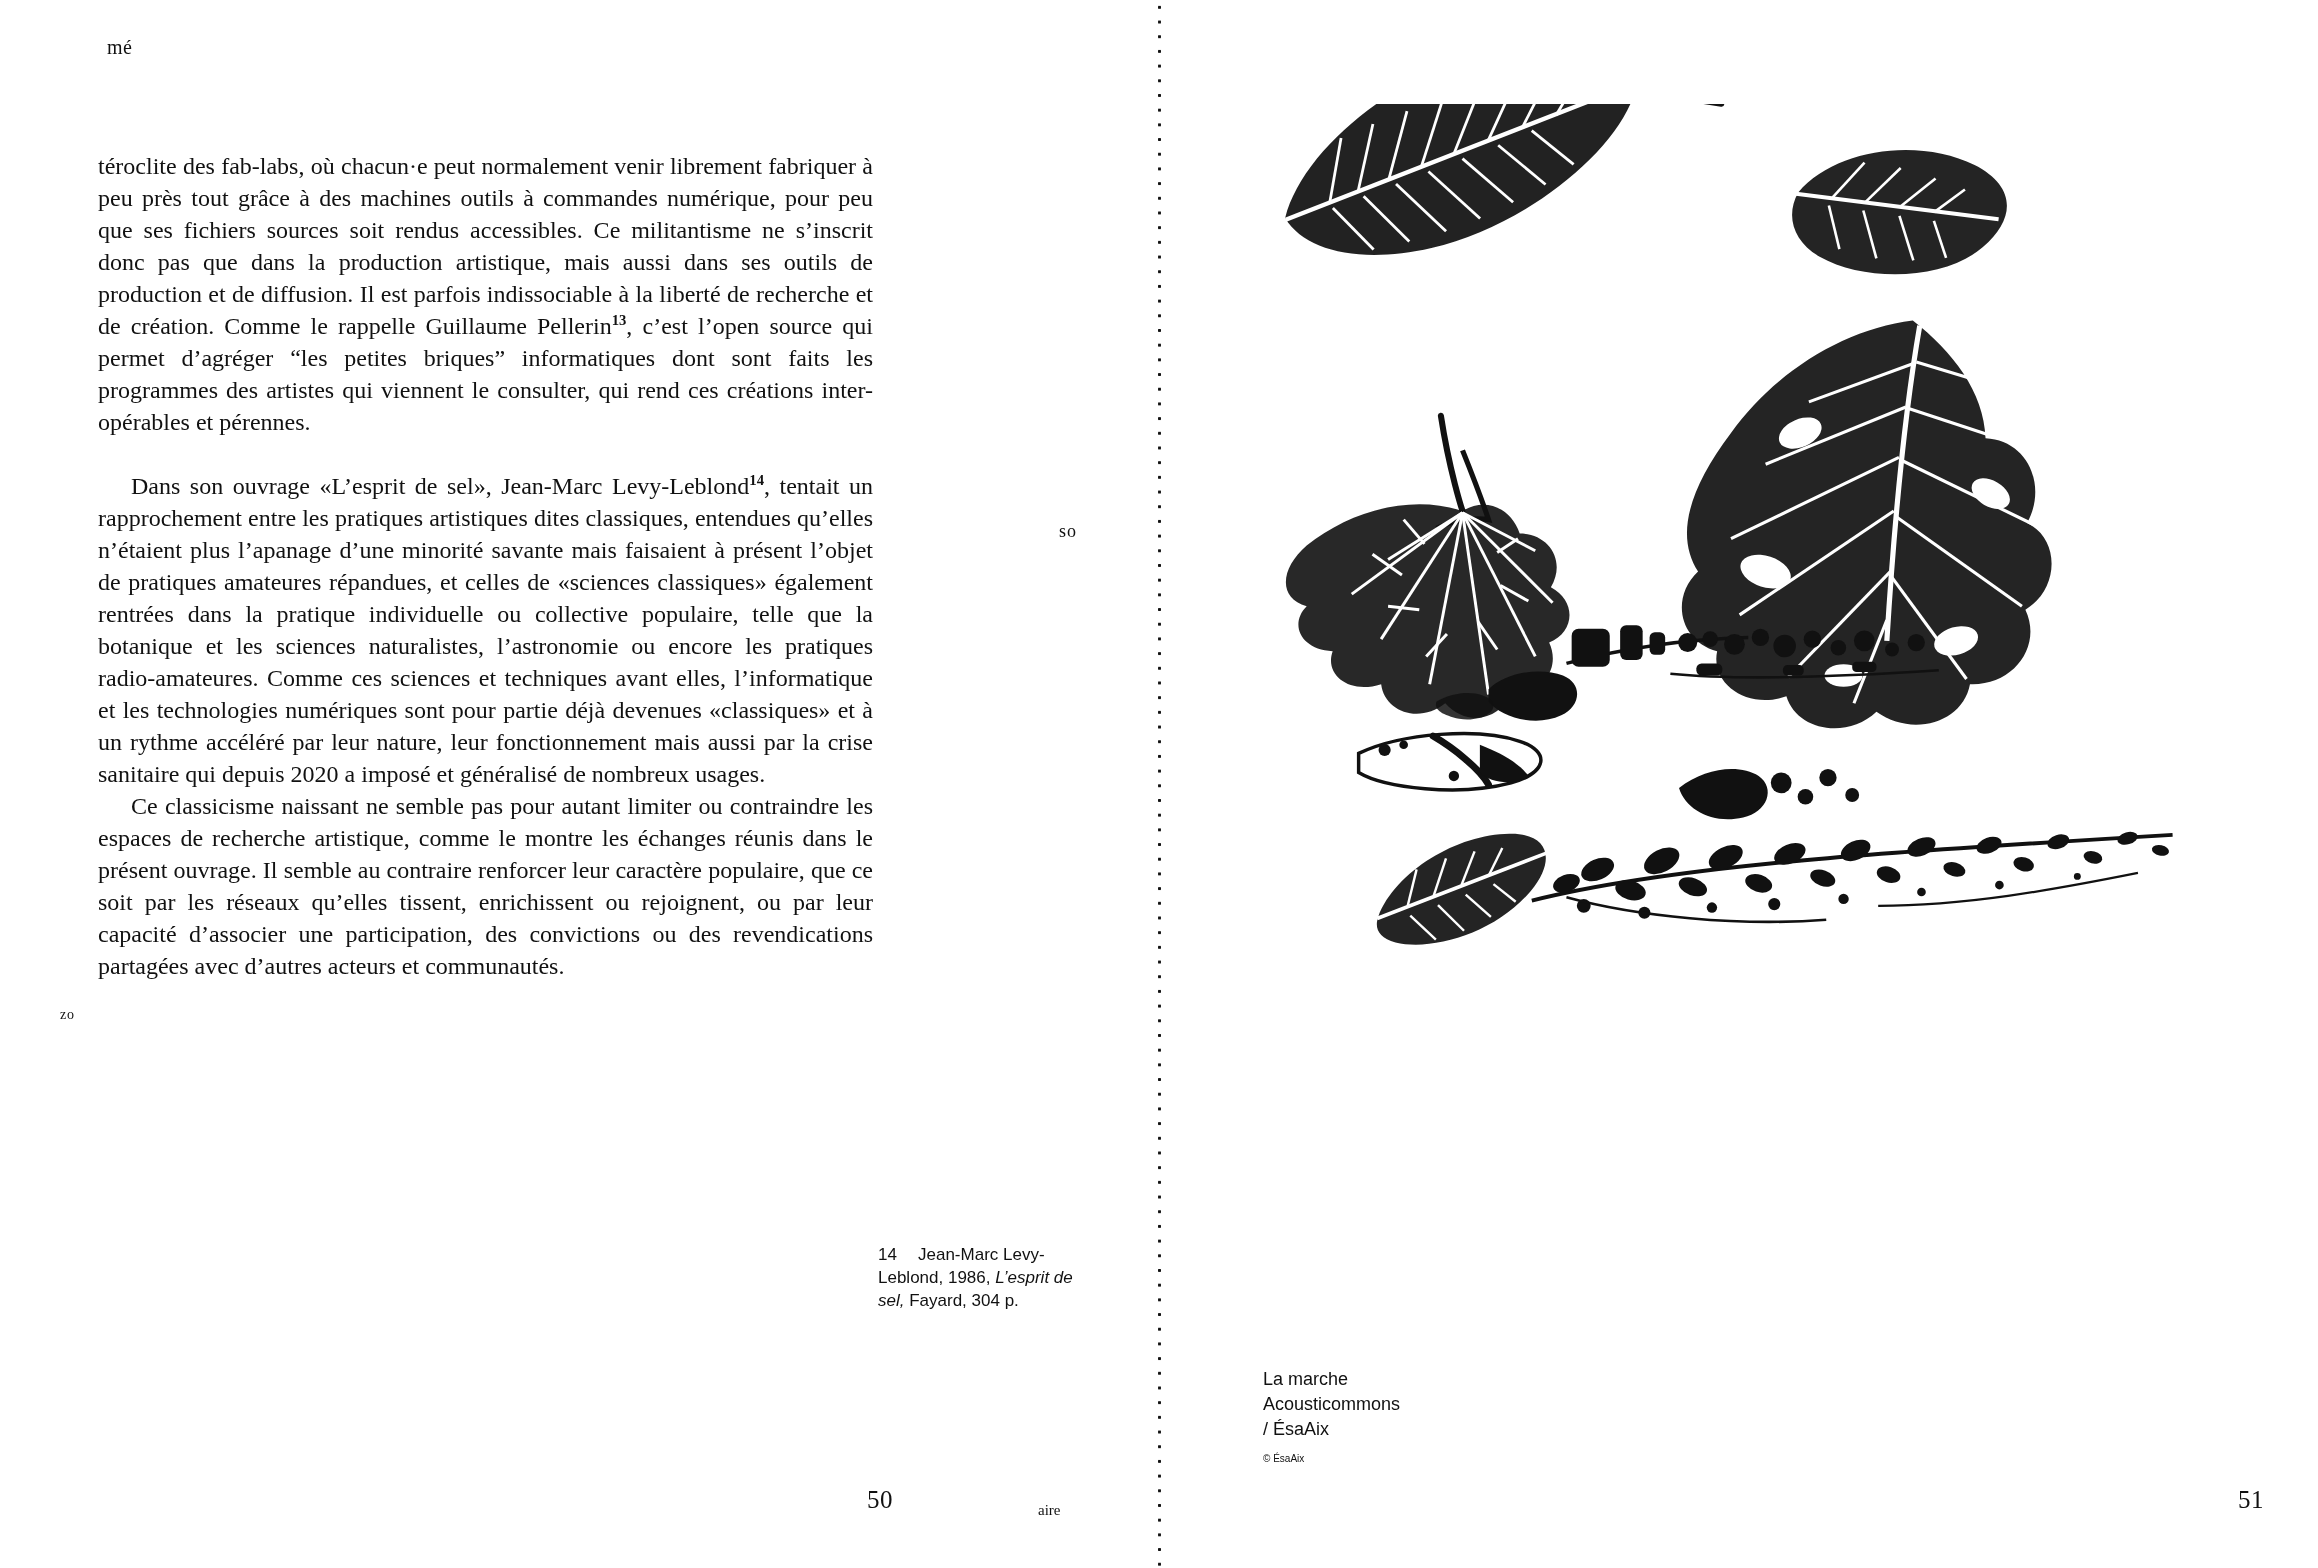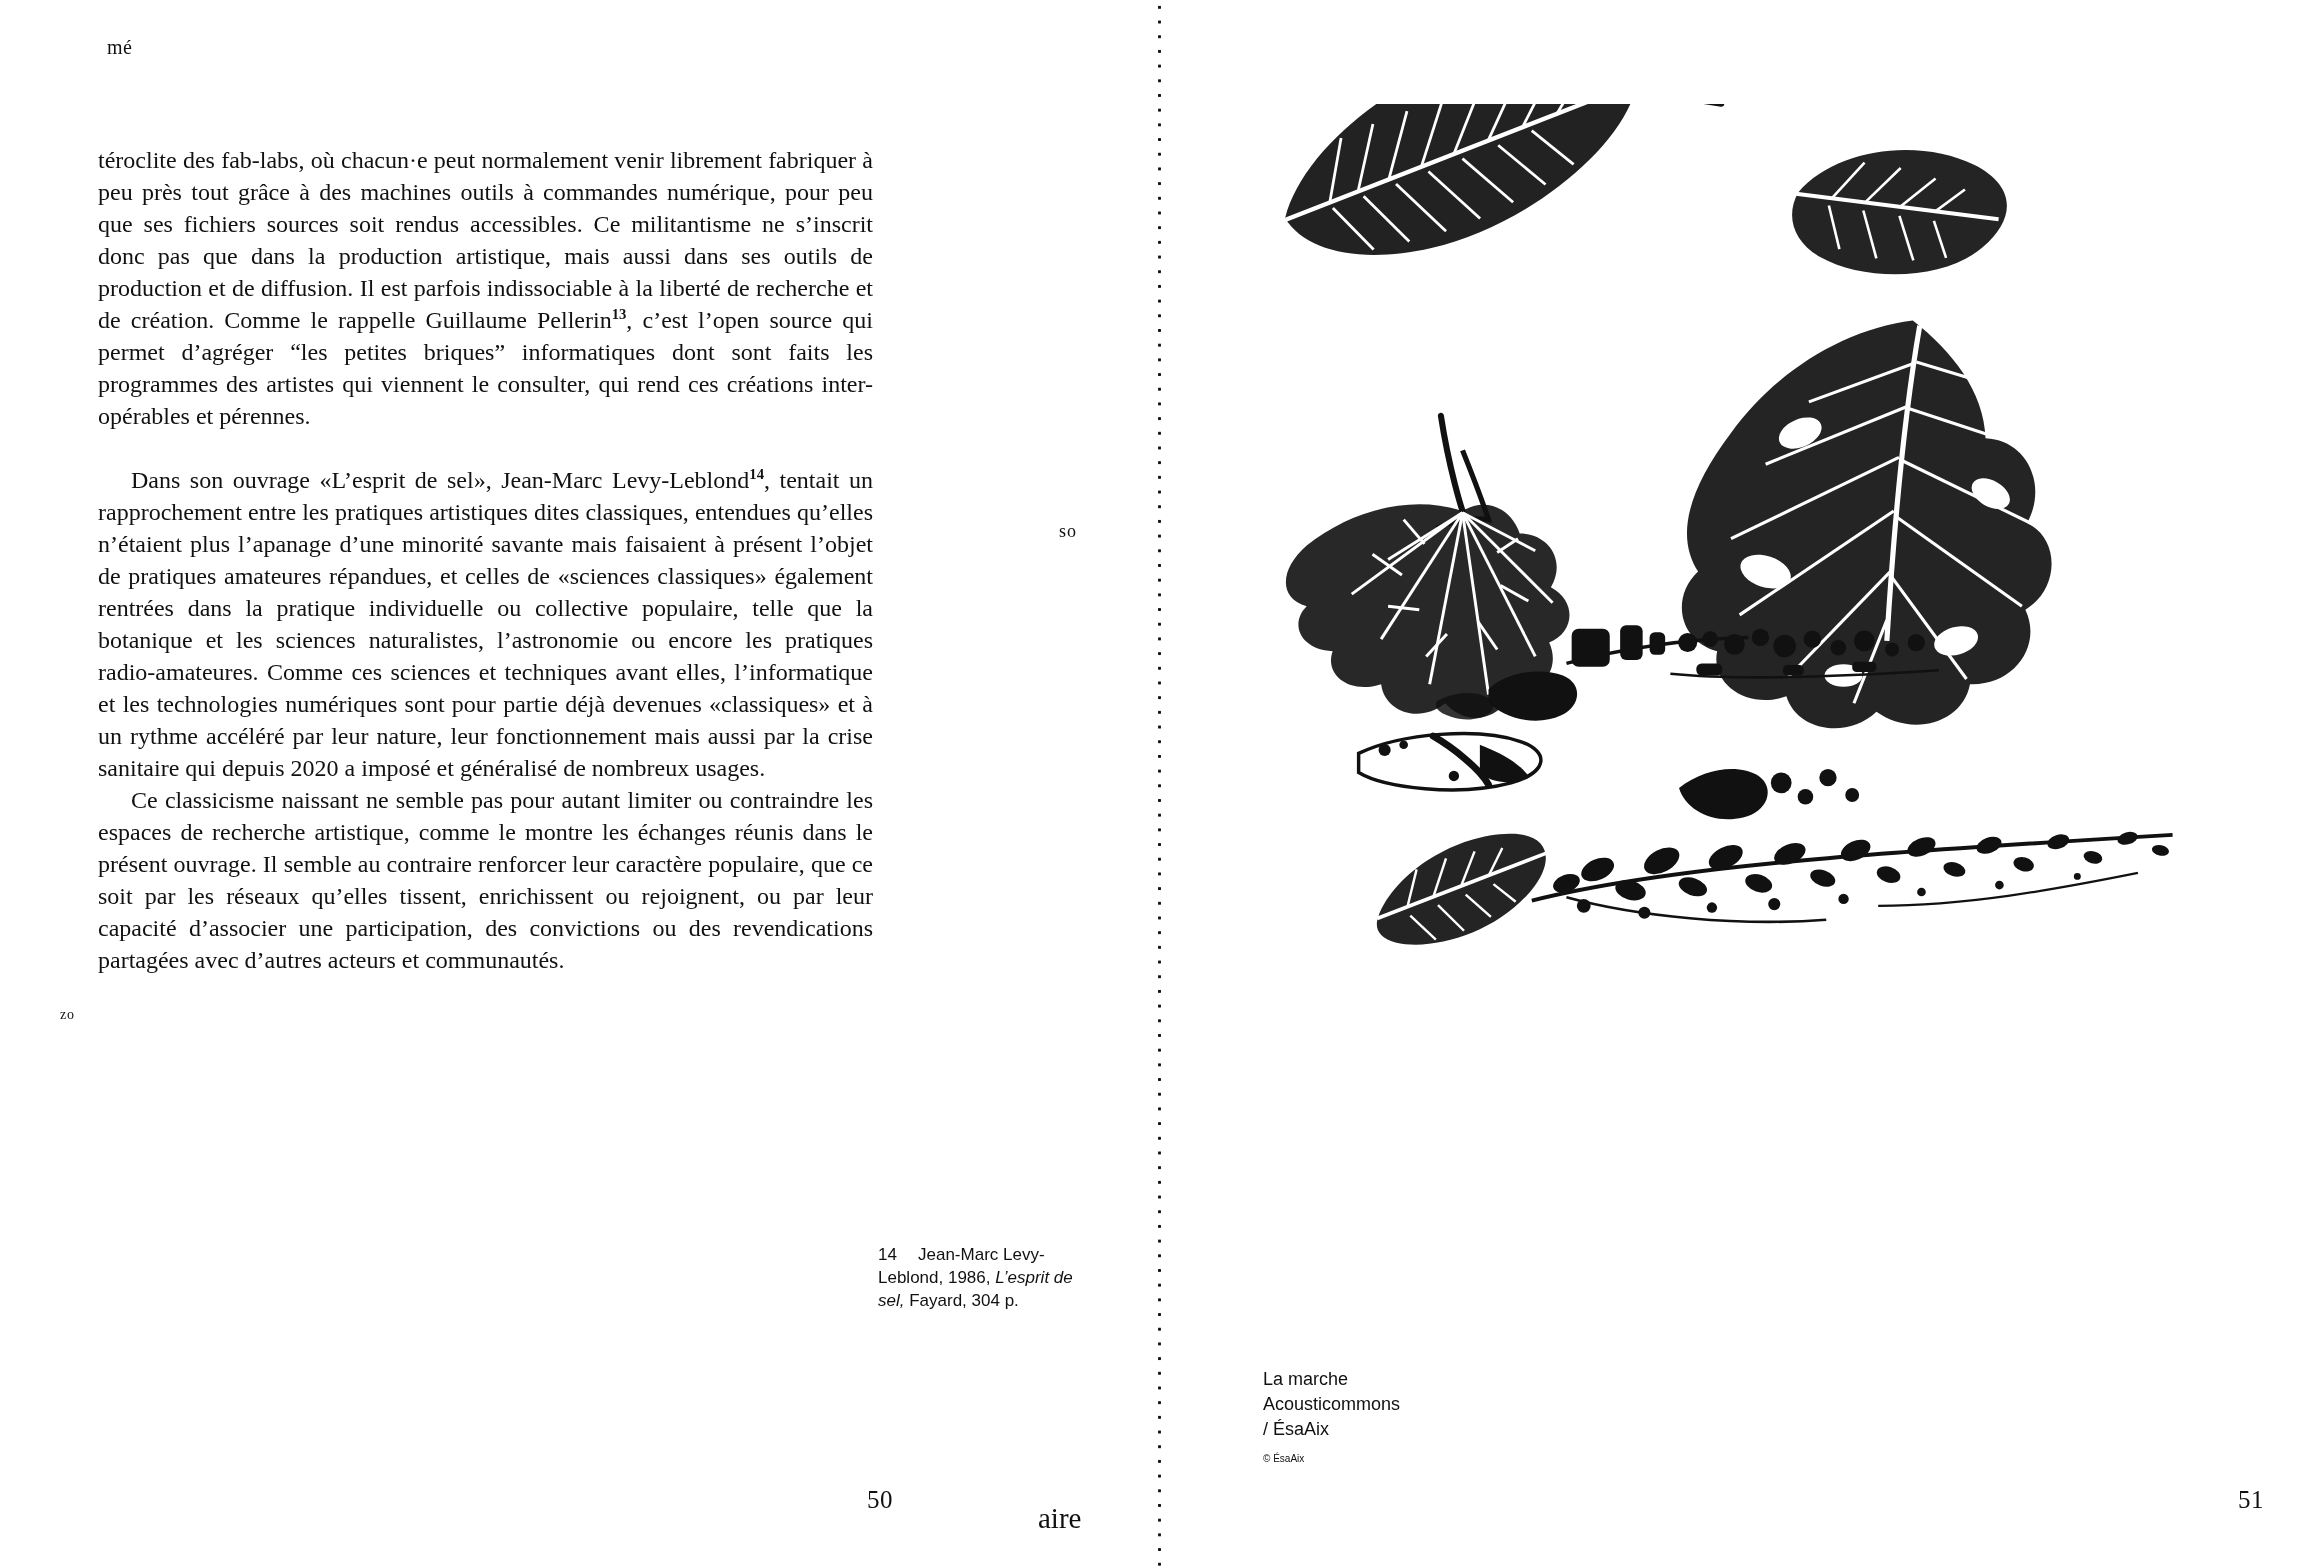--- a/index.html
+++ b/index.html
@@ -61,21 +61,21 @@
     position: absolute;
     left: 1058px;
     top: 521px;
     font-size: 18px;
     letter-spacing: .06em;
   }
 
   .body-col {
     position: absolute;
     left: 98px;
-    top: 144px;
+    top: 150px;
     width: 775px;
   }
   .body-col p {
     margin: 0;
     font-size: 24px;
     line-height: 32px;
     text-align: justify;
     text-justify: inter-word;
     hyphens: manual;
   }
@@ -114,21 +114,21 @@
     left: 827px;
     top: 1486px;
     font-size: 25px;
     letter-spacing: .02em;
     margin-left: 40px;
   }
   .word-aire {
     position: absolute;
     left: 1038px;
     top: 1502px;
-    font-size: 29px;
+    font-size: 15px;
   }
 
   
   .plate {
     position: absolute;
     left: 35px;
     top: 104px;
     width: 1022px;
     height: 1143px;
   }

